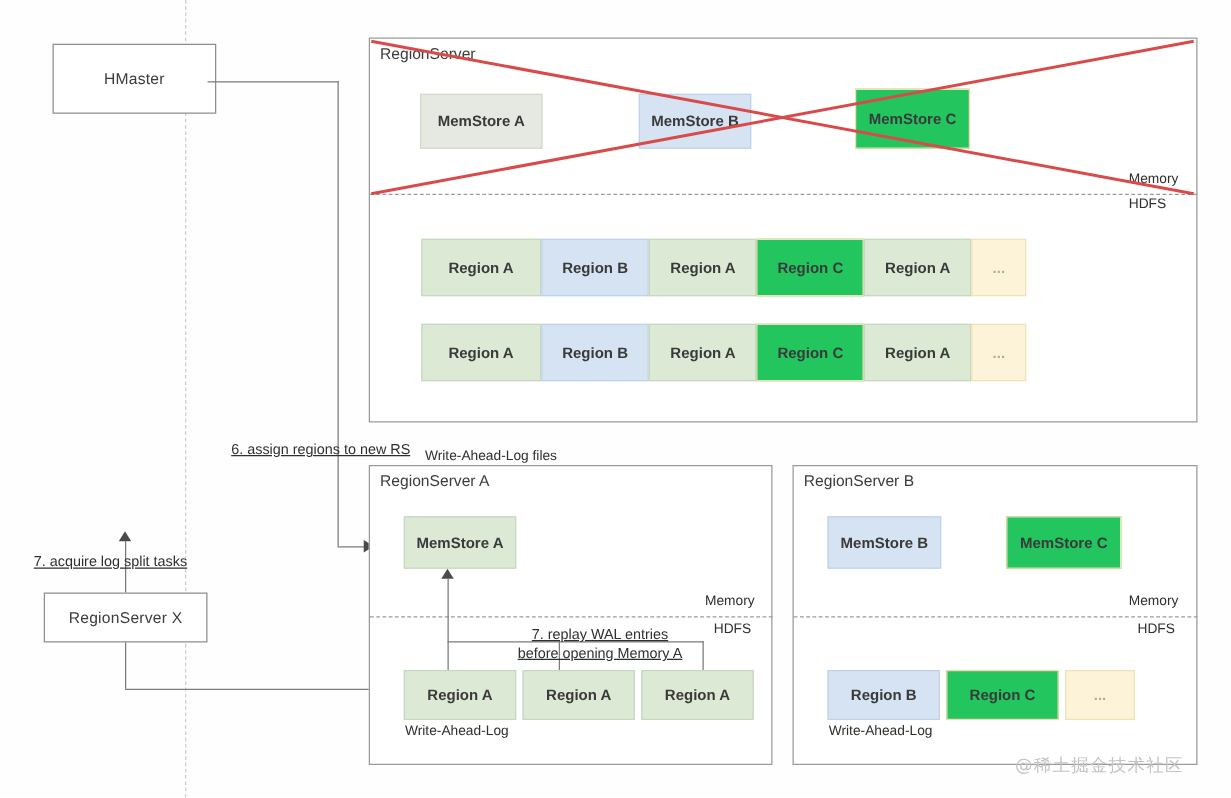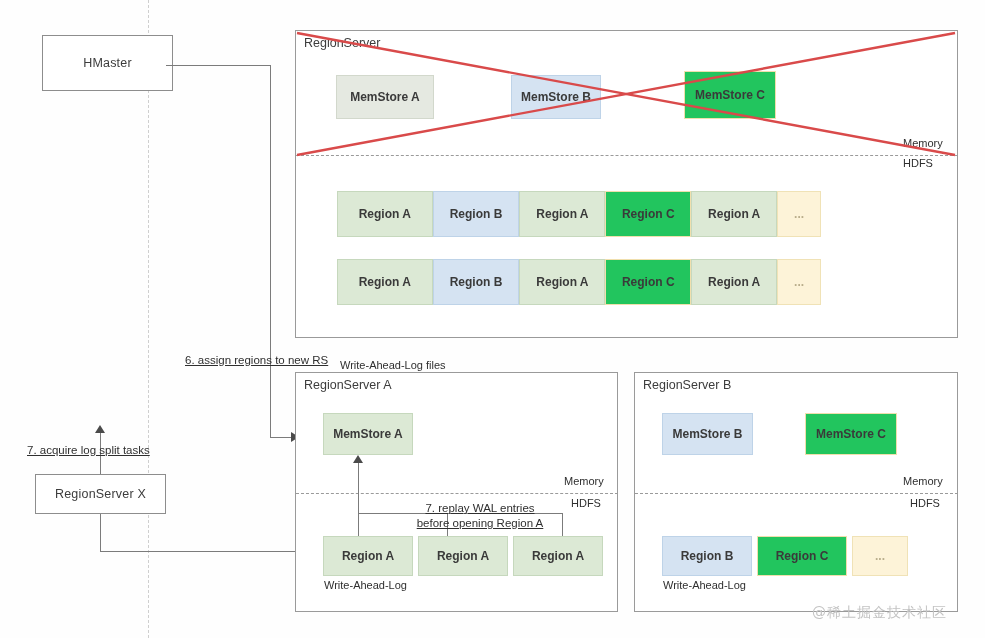--- a/index.html
+++ b/index.html
@@ -202,21 +202,21 @@
     <div class="tiny" style="left:275px;top:124px;">HDFS</div>
 
     <div class="thin-v" style="left:62px;top:90px;height:75px;"></div>
     <div class="arrow-u" style="left:57px;top:82px;"></div>
     <div class="thin-h" style="left:62px;top:140px;width:205px;"></div>
     <div class="thin-v" style="left:151px;top:140px;height:24px;"></div>
     <div class="thin-v" style="left:266px;top:140px;height:24px;"></div>
 
     <div class="note note-center" style="left:84px;top:128px;width:200px;">
       <span>7. replay WAL entries</span><br>
-      <span>before opening Region A</span>
+      <span>before opening Memory A</span>
     </div>
 
     <div class="abs cell c-green" style="left:27px;top:163px;width:90px;height:40px;">
       <span>Region A</span>
     </div>
     <div class="abs cell c-green" style="left:122px;top:163px;width:90px;height:40px;">
       <span>Region A</span>
     </div>
     <div class="abs cell c-green" style="left:217px;top:163px;width:90px;height:40px;">
       <span>Region A</span>

